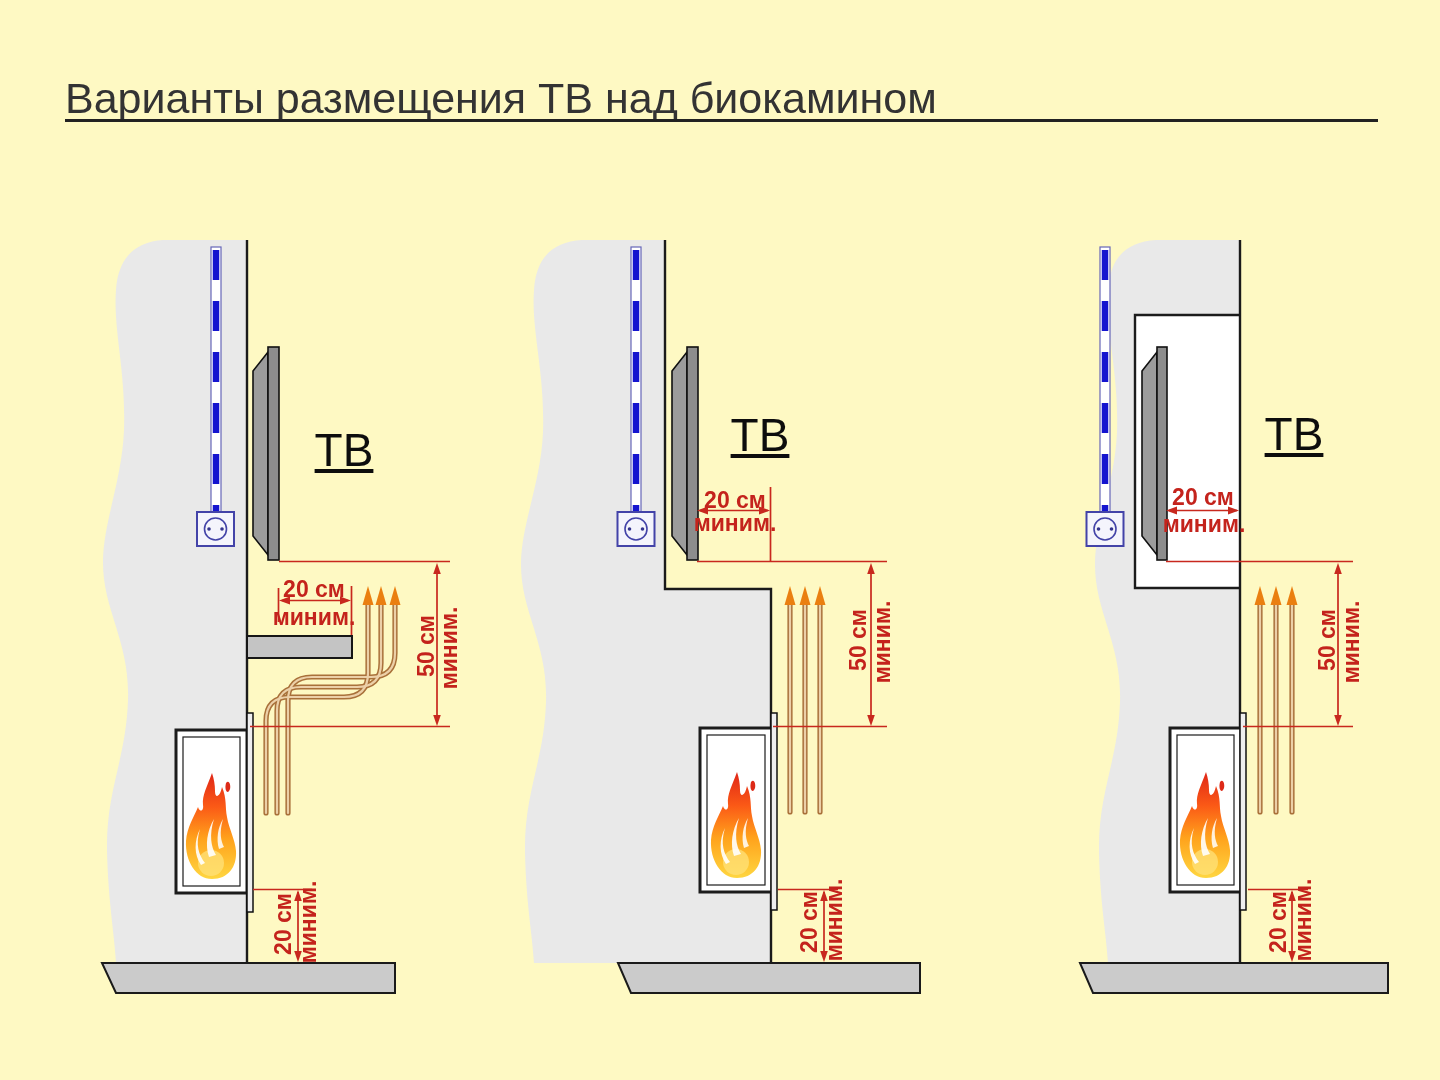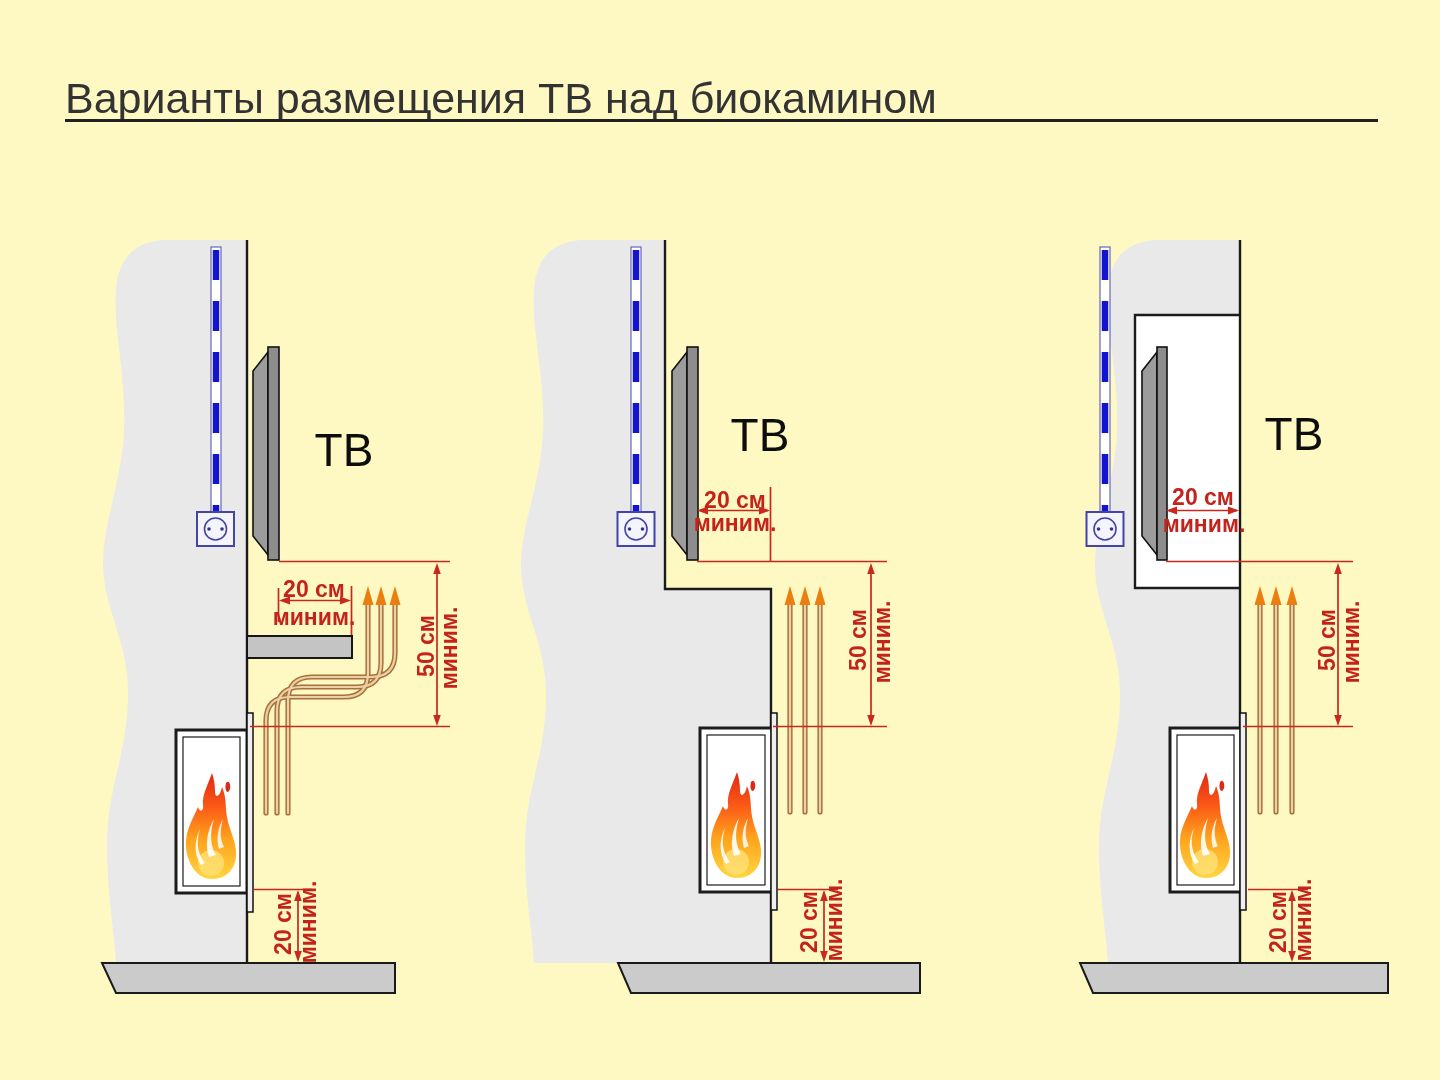--- a/index.html
+++ b/index.html
@@ -14,20 +14,21 @@
   #title-rule{position:absolute;left:65px;top:119px;width:1313px;height:3px;background:#222;}
   .layer{position:absolute;left:0;top:0;}
   .lbl{
     position:absolute;color:#c4231c;font-weight:bold;font-size:23px;line-height:1;
     white-space:nowrap;transform:translate(-50%,-50%);
   }
   .lbl.rot{transform:translate(-50%,-50%) rotate(-90deg);}
   .tv-lbl{
     position:absolute;color:#0d0d0d;font-size:46px;line-height:1;white-space:nowrap;
     transform:translate(-50%,-50%);
+    text-decoration:underline;
   }
 </style>
 </head>
 <body>
 
 <div id="stage">
 
   <div id="title">Варианты размещения ТВ над биокамином</div>
   <div id="title-rule"></div>
 

